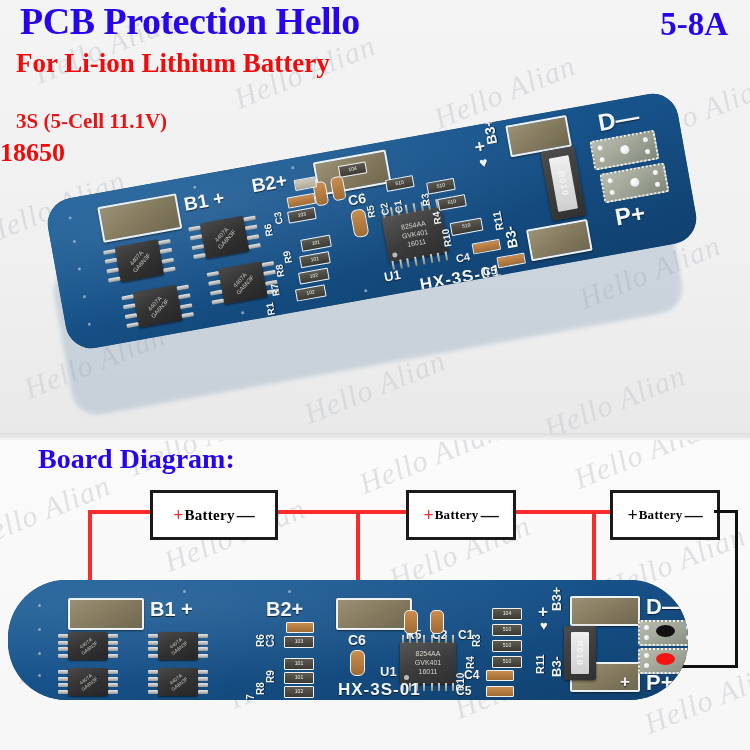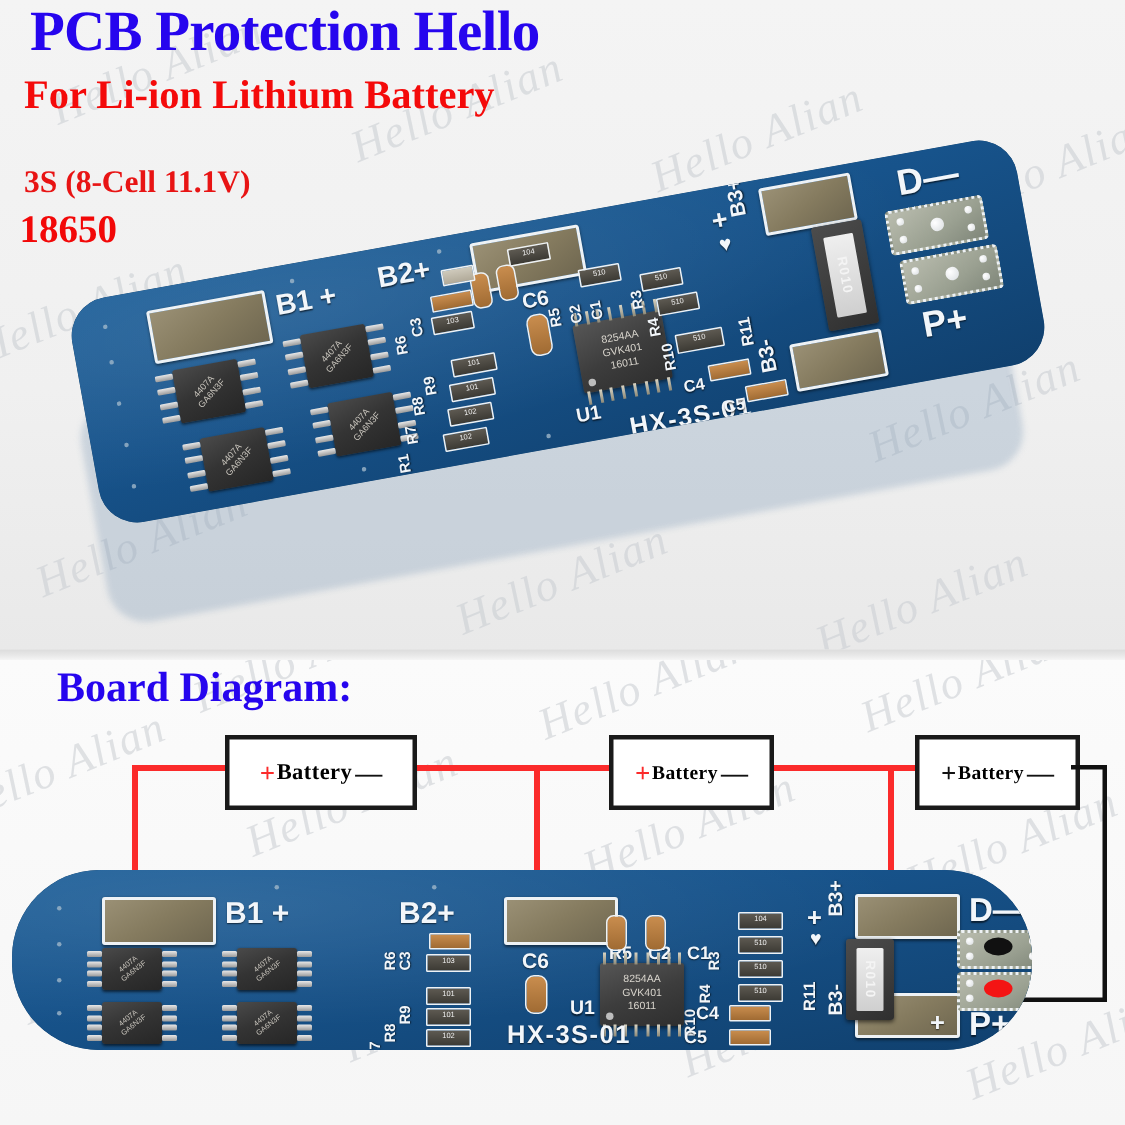--- a/index.html
+++ b/index.html
@@ -24,21 +24,21 @@
       font-weight:400;letter-spacing:1px;pointer-events:none;}
 
   
   .t-main{position:absolute;left:20px;top:2px;font-size:38px;font-weight:bold;
           color:#2605ee;letter-spacing:-.5px;line-height:1;}
   .t-amp{position:absolute;right:22px;top:6px;font-size:33px;font-weight:bold;
          color:#2605ee;letter-spacing:0px;}
   .t-r1{position:absolute;left:16px;top:50px;font-size:27px;font-weight:bold;color:#f40a0a;line-height:1;}
   .t-r2{position:absolute;left:16px;top:82px;font-size:21px;font-weight:bold;color:#e81414;line-height:1;}
   .t-r3{position:absolute;left:16px;top:111px;font-size:21px;font-weight:bold;color:#e81414;line-height:1;}
-  .t-r4{position:absolute;left:13px;top:140px;font-size:26px;font-weight:bold;color:#f20808;line-height:1;}
+  .t-r4{position:absolute;left:0;top:140px;font-size:26px;font-weight:bold;color:#f20808;line-height:1;}
   .t-wd{position:absolute;left:38px;top:443px;font-size:28px;font-weight:bold;color:#2605ee;}
 
   
   .board{position:absolute;background:#17558c;border-radius:26px/26px;
          box-shadow:inset 0 0 16px rgba(0,0,0,.35);overflow:hidden;}
   .board.tilt{transform:rotate(-10.2deg);}
   .board-face{position:absolute;inset:0;
     background:
       radial-gradient(ellipse at 20% 20%, rgba(255,255,255,.10), transparent 60%),
       linear-gradient(170deg,#1d5f99 0%,#17538b 40%,#10406e 100%);
@@ -336,22 +336,23 @@
       <div class="rsense" style="left:498px;top:38px;width:34px;height:70px;">
         <div class="bar"></div>
         <div class="rtxt">R010</div>
       </div>
     </div>
   </div>
 
   <div class="divider"></div>
 
   <div class="t-main">PCB Protection Hello</div>
+  <div class="t-amp">5-8A</div>
   <div class="t-r1">For Li-ion Lithium Battery</div>
-  <div class="t-r3">3S (8-Cell 11.1V)</div>
+  <div class="t-r3">3S (5-Cell 11.1V)</div>
   <div class="t-r4">18650</div>
 
   <div class="panel-bottom">
 
     <div class="wm" style="left:125px;top:-18px;font-size:30px;transform:rotate(-22deg);">Hello Alian</div>
     <div class="wm" style="left:355px;top:0px;font-size:30px;transform:rotate(-22deg);">Hello Alian</div>
     <div class="wm" style="left:570px;top:-5px;font-size:30px;transform:rotate(-22deg);">Hello Alian</div>
     <div class="wm" style="left:-35px;top:55px;font-size:30px;transform:rotate(-22deg);">Hello Alian</div>
     <div class="wm" style="left:160px;top:78px;font-size:30px;transform:rotate(-22deg);">Hello Alian</div>
     <div class="wm" style="left:385px;top:95px;font-size:30px;transform:rotate(-22deg);">Hello Alian</div>

